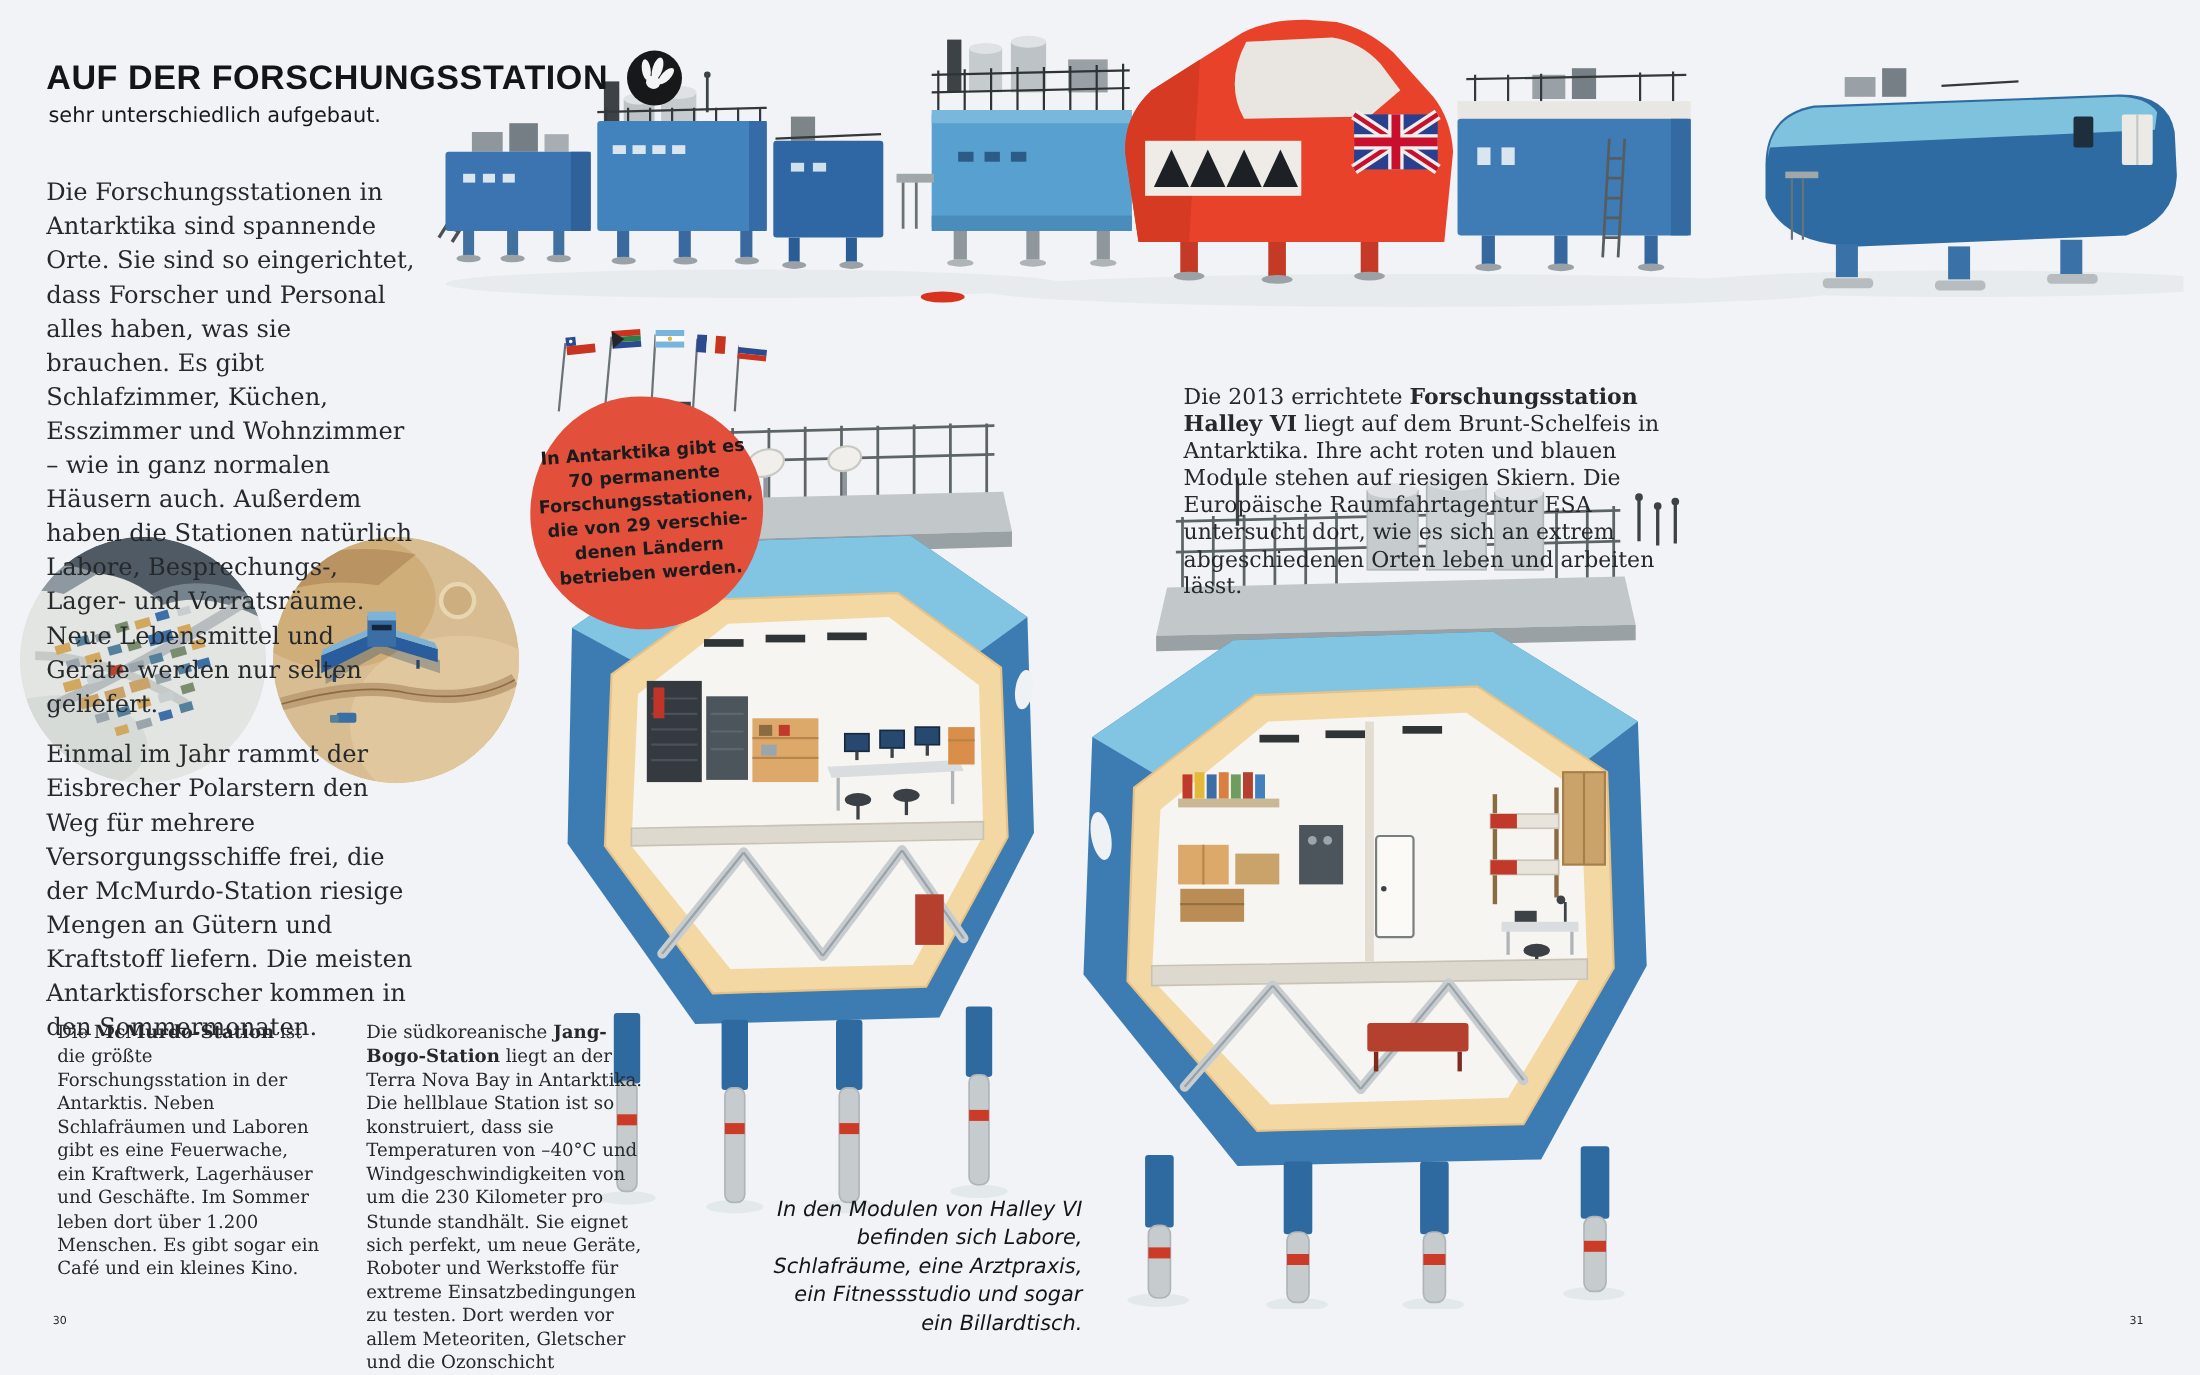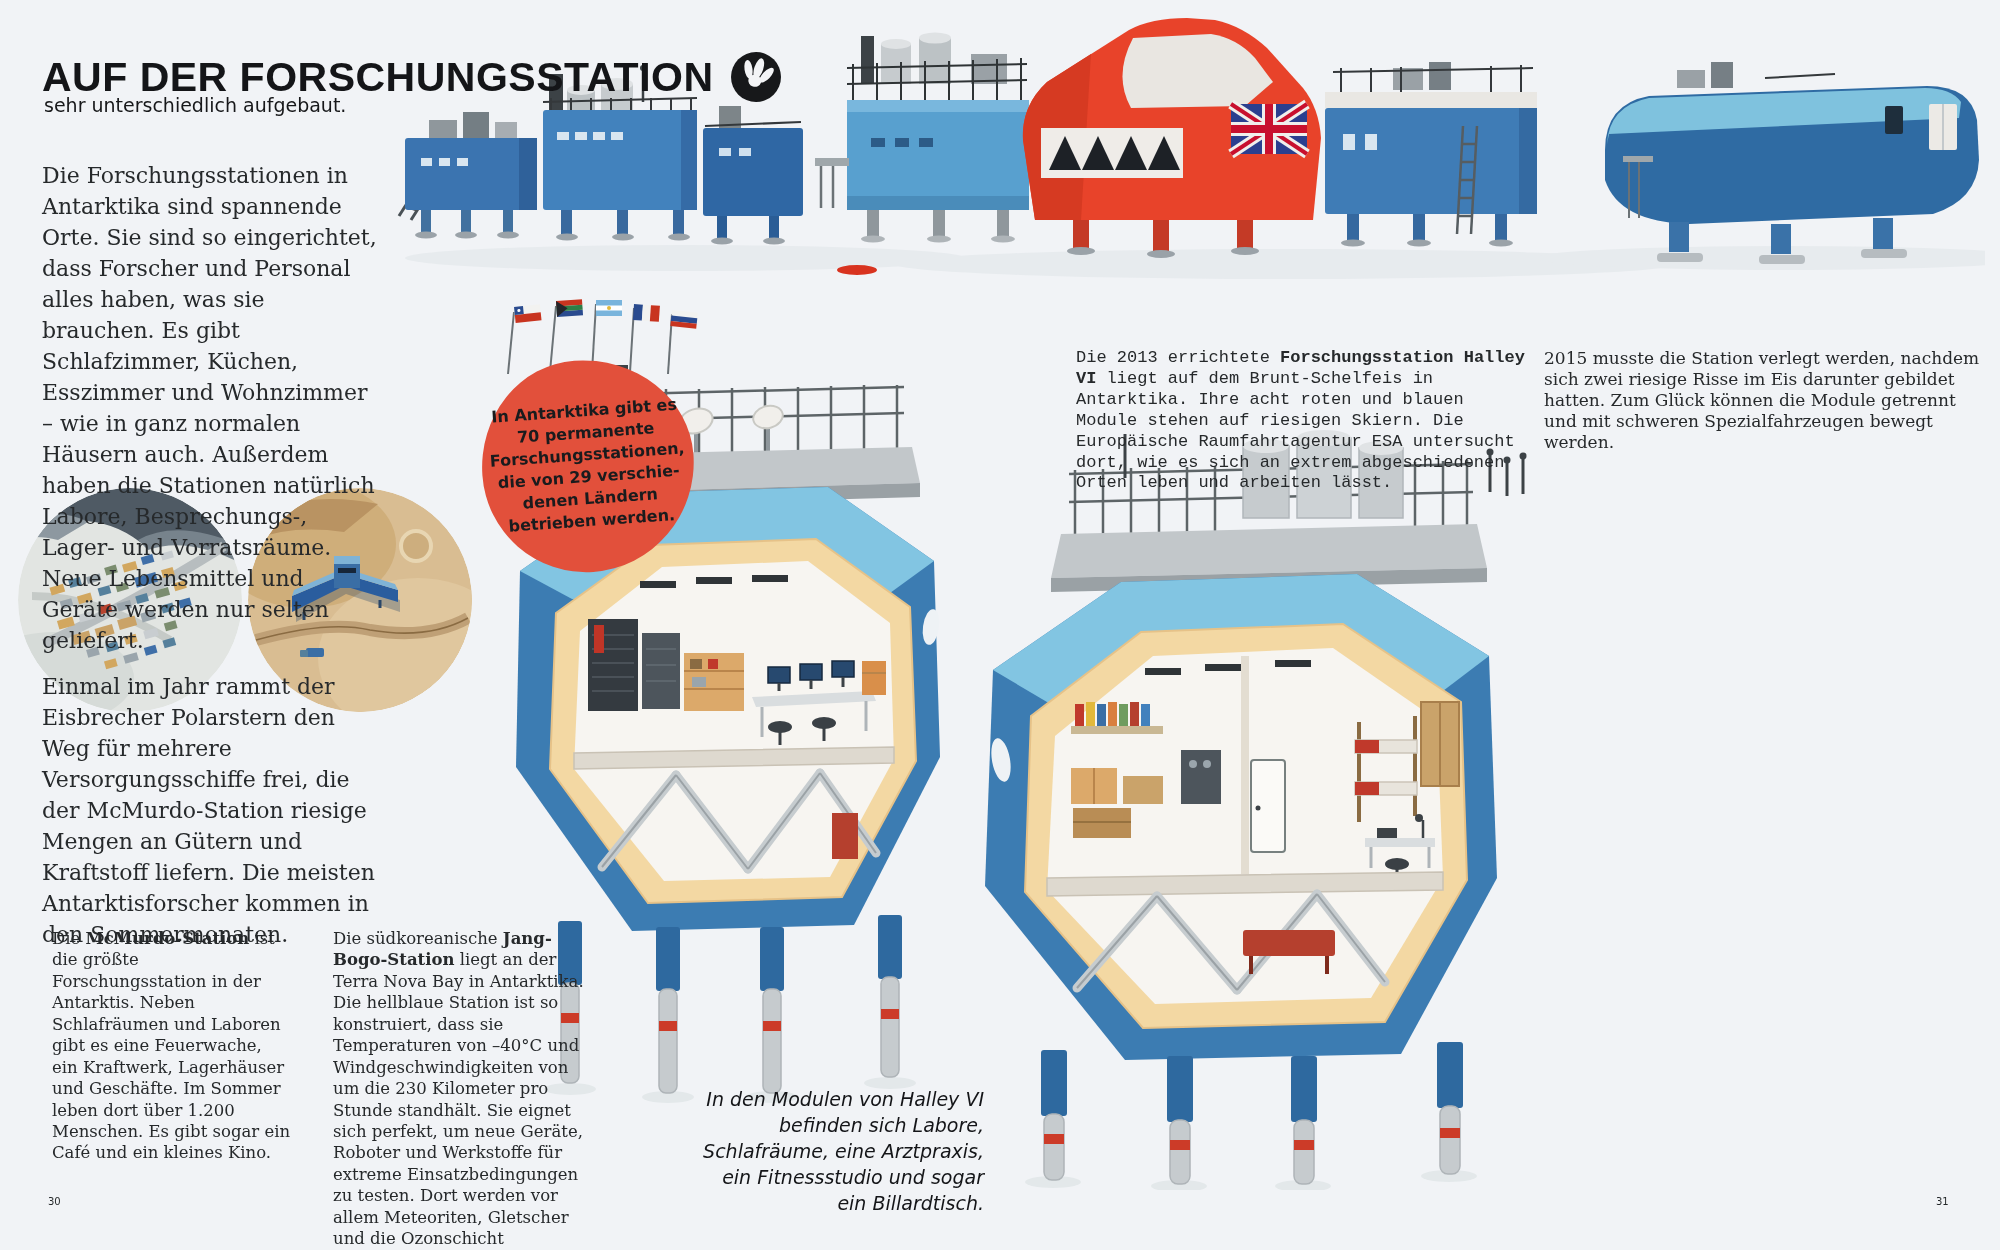--- a/index.html
+++ b/index.html
@@ -1,29 +1,29 @@
 <!DOCTYPE html>
 <html><head>
 <meta charset="utf-8">
 <style>
   html,body{margin:0;padding:0;background:#dfe2e6;}
   .spread{position:relative;width:2000px;height:1250px;background:#f1f3f6;overflow:hidden;
           font-family:"DejaVu Serif",serif;color:#26292b;}
   .abs{position:absolute;}
   
   .title{left:42px;top:24px;display:flex;align-items:center;gap:16px;
-         font-family:"Liberation Sans",sans-serif;font-weight:bold;font-size:41px;
+         font-family:"Liberation Sans",sans-serif;font-weight:bold;font-size:31px;
          letter-spacing:.5px;color:#141518;z-index:4;}
   .subtitle{left:44px;top:92px;font-family:"DejaVu Sans",sans-serif;font-size:19px;
             line-height:1.42;color:#17181a;z-index:4;}
   
   .tblock{z-index:4;color:#26292b;}
   .intro{left:42px;top:160px;width:340px;font-size:22px;line-height:1.41;}
   .intro p{margin:0 0 15px 0;}
-  .text-halley{left:1076px;top:348px;width:456px;font-size:17px;line-height:1.23;font-family:Liberation Mono, monospace;}
+  .text-halley{left:1076px;top:348px;width:456px;font-size:20px;line-height:1.23;}
   .text-relocation{left:1544px;top:348px;width:444px;font-size:17px;line-height:1.23;}
   .text-mcmurdo{left:52px;top:928px;width:240px;font-size:16.5px;line-height:1.3;}
   .text-jangbogo{left:333px;top:928px;width:254px;font-size:16.5px;line-height:1.3;}
   b{font-weight:bold;}
   
   .badge{left:474px;top:294px;width:252px;height:292px;z-index:3;}
   .badge-circle{position:absolute;left:8px;top:66px;width:212px;height:212px;background:#e2503b;
                 border-radius:47% 53% 51% 49% / 51% 48% 52% 49%;
                 display:flex;flex-direction:column;justify-content:center;align-items:center;
                 transform:rotate(-4deg);}
@@ -630,23 +630,20 @@
       <rect x="492" y="612" width="26" height="66" rx="3" fill="#2e699f"></rect>
         <rect x="495" y="676" width="20" height="68" rx="8" fill="#c6cbce" stroke="#aeb4b8" stroke-width="1.5"></rect>
         <rect x="495" y="698" width="20" height="10" fill="#cc3b28"></rect>
     </g>
   </svg>
 
   <section class="abs tblock text-halley">
     <span>Die 2013 errichtete </span><b>Forschungsstation Halley VI</b><span> liegt auf dem Brunt-Schelfeis in Antarktika. Ihre acht roten und blauen Module stehen auf riesigen Skiern. Die Europäische Raumfahrtagentur ESA untersucht dort, wie es sich an extrem abgeschiedenen Orten leben und arbeiten lässt.</span>
   </section>
 
-  <section class="abs tblock text-relocation">
-    <span>2015 musste die Station verlegt werden, nachdem sich zwei riesige Risse im Eis darunter gebildet hatten. Zum Glück können die Module getrennt und mit schweren Spezialfahrzeugen bewegt werden.</span>
-  </section>
 
   <section class="abs tblock text-mcmurdo">
     <span>Die </span><b>McMurdo-Station</b><span> ist die größte Forschungsstation in der Antarktis. Neben Schlafräumen und Laboren gibt es eine Feuerwache, ein Kraftwerk, Lagerhäuser und Geschäfte. Im Sommer leben dort über 1.200 Menschen. Es gibt sogar ein Café und ein kleines Kino.</span>
   </section>
 
   <section class="abs tblock text-jangbogo">
     <span>Die südkoreanische </span><b>Jang-Bogo-Station</b><span> liegt an der Terra Nova Bay in Antarktika. Die hellblaue Station ist so konstruiert, dass sie Temperaturen von –40°C und Windgeschwindigkeiten von um die 230 Kilometer pro Stunde standhält. Sie eignet sich perfekt, um neue Geräte, Roboter und Werkstoffe für extreme Einsatzbedingungen zu testen. Dort werden vor allem Meteoriten, Gletscher und die Ozonschicht erforscht.</span>
   </section>
 
   <div class="abs caption">

